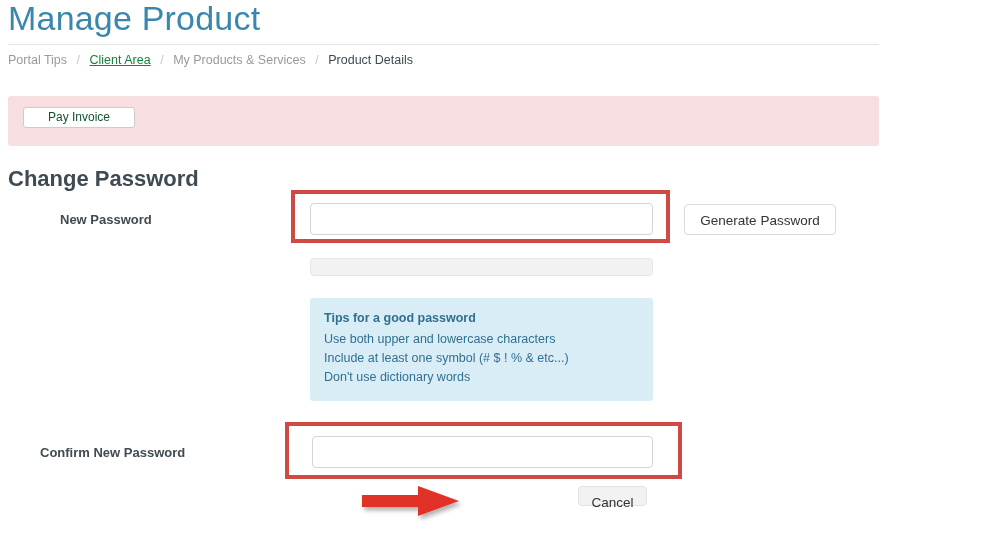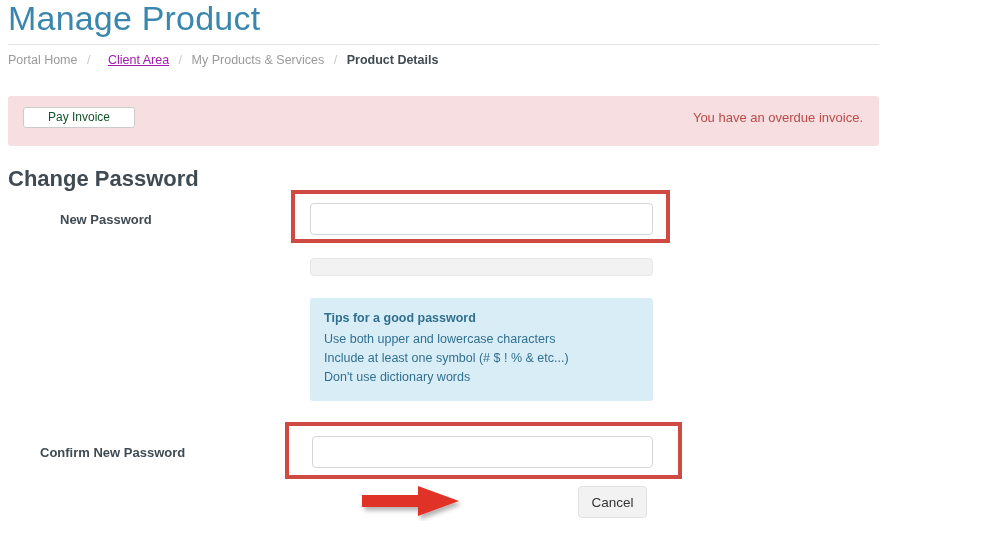--- a/index.html
+++ b/index.html
@@ -51,27 +51,26 @@
     top: 52px;
     font-size: 12.5px;
     line-height: 16px;
     white-space: nowrap;
   }
   .crumb {
     color: #9a9a9a;
     text-decoration: none;
   }
   .crumb.link-hover {
-    color: #a21caf;
+    color: #15803d;
     text-decoration: underline;
-    margin-left: 8px;
   }
   .crumb.active {
     color: #3f4a52;
-    font-weight: bold;
+    font-weight: normal;
   }
   .crumb-sep {
     color: #c8c8c8;
     padding: 0 6px;
   }
 
   
   .alert {
     position: absolute;
     left: 8px;
@@ -241,21 +240,21 @@
     height: 32px;
     background: #62bde2;
     border: 1px solid #62bde2;
     color: #ffffff;
     line-height: 30px;
   }
   .btn-cancel {
     left: 578px;
     top: 486px;
     width: 69px;
-    height: 32px;
+    height: 20px;
     background: #f2f2f2;
     border: 1px solid #e2e2e2;
     color: #333333;
     line-height: 30px;
   }
 
   
   .annot-box {
     position: absolute;
     box-sizing: border-box;
@@ -286,39 +285,39 @@
 </style>
 </head>
 <body>
 
 <div class="page">
 
   <div class="page-title">Manage Product</div>
   <div class="title-rule"></div>
 
   <div class="breadcrumb">
-    <a class="crumb" href="#">Portal Home</a>
+    <a class="crumb" href="#">Portal Tips</a>
     <span class="crumb-sep">/</span>
     <a class="crumb link-hover" href="#">Client Area</a>
     <span class="crumb-sep">/</span>
     <a class="crumb" href="#">My Products &amp; Services</a>
     <span class="crumb-sep">/</span>
     <span class="crumb active">Product Details</span>
   </div>
 
   <div class="alert">
     <button class="pay-invoice-btn">Pay Invoice</button>
-    <span class="alert-text">You have an overdue invoice.</span>
   </div>
 
   <div class="section-heading">Change Password</div>
 
   <label class="form-label label-new-pass">New Password</label>
   <input class="text-input input-new-pass" type="password" placeholder="" style="">
 
+  <button class="btn btn-generate">Generate Password</button>
 
   <div class="strength-bar">
     <div class="strength-fill" style="width: 0%;"></div>
   </div>
 
   <div class="tips-panel">
     <div class="tips-title">Tips for a good password</div>
     <div class="tip-line tip-0">Use both upper and lowercase characters</div>
     <div class="tip-line tip-1">Include at least one symbol (# $ ! % &amp; etc...)</div>
     <div class="tip-line tip-2">Don't use dictionary words</div>

